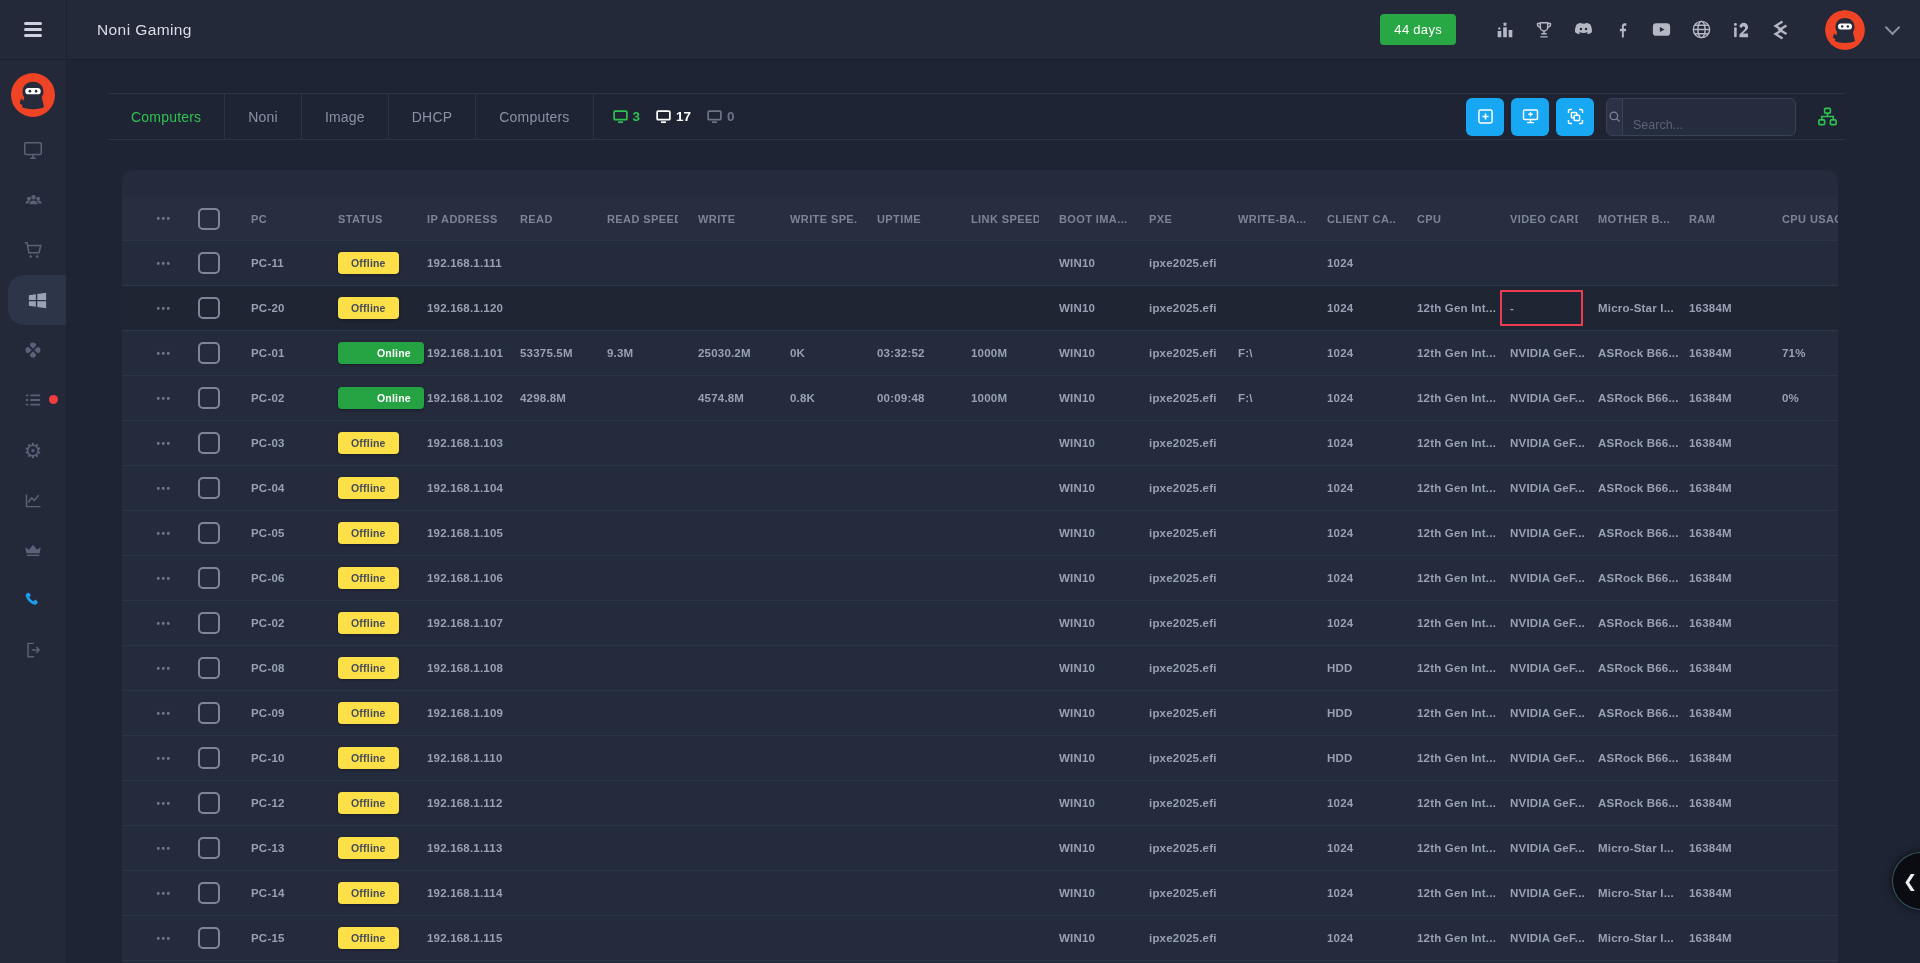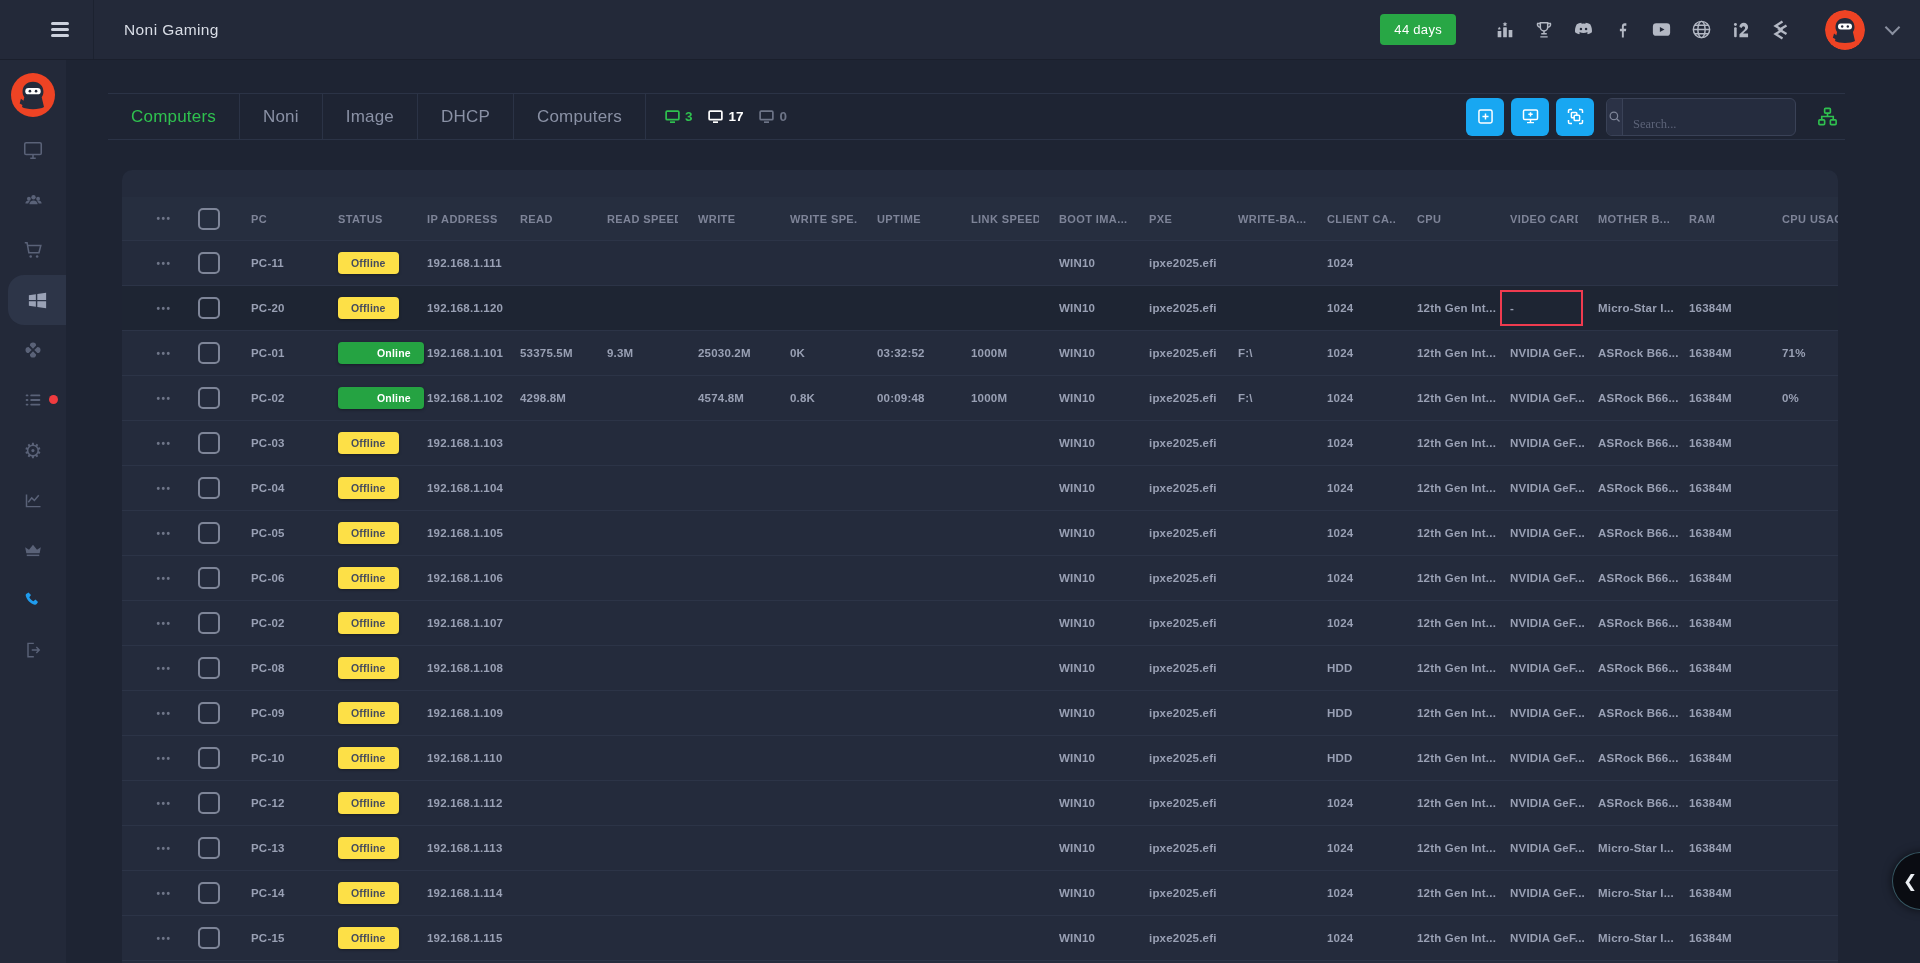--- a/index.html
+++ b/index.html
@@ -1,20 +1,20 @@
 <!DOCTYPE html>
 <html><head>
 <meta charset="utf-8">
 <style>
   html,body{margin:0;padding:0;}
   body{width:1920px;height:963px;position:relative;overflow:hidden;background:#1e2433;
        font-family:"Liberation Sans",sans-serif;-webkit-font-smoothing:antialiased;}
   
   .topbar{position:absolute;top:0;left:0;right:0;height:59px;background:#232939;
-          border-bottom:1px solid #1a1f2c;display:flex;align-items:center;z-index:5;padding-left:27px;}
+          border-bottom:1px solid #1a1f2c;display:flex;align-items:center;z-index:5;}
   .burger-zone{width:66px;height:100%;display:flex;align-items:center;justify-content:center;
                border-right:1px solid #1c2230;}
   .burger{background:none;border:none;cursor:pointer;display:flex;flex-direction:column;gap:3.5px;padding:6px;}
   .burger i{display:block;width:18px;height:2.4px;background:#cdd2de;border-radius:2px;}
   .tb-title{margin-left:30px;color:#d9dde6;font-size:15.5px;letter-spacing:.4px;}
   .tb-right{margin-left:auto;display:flex;align-items:center;padding-right:22px;gap:12px;}
   .days-btn{background:#28a745;color:#fff;font-size:13px;font-weight:500;padding:8px 14px;
             border-radius:4px;border:none;cursor:pointer;margin-right:26px;letter-spacing:.3px;}
   .tb-icons{display:flex;align-items:center;gap:17px;color:#b3b8c4;margin-right:20px;}
   .tb-icon{display:flex;align-items:center;cursor:pointer;}
@@ -31,34 +31,34 @@
   .s-icon{display:flex;align-items:center;}
   .glyph{font-size:21px;line-height:1;}
   .ndot{position:absolute;right:8px;top:20px;width:9px;height:9px;border-radius:50%;background:#f03b3f;}
   
   .main{position:absolute;left:66px;top:59px;right:0;bottom:0;}
   .toolbar{position:absolute;left:42px;right:75px;top:34px;height:45px;
            border-top:1px solid #2b3346;border-bottom:1px solid #2b3346;
            display:flex;align-items:center;}
   .tabs{display:flex;height:100%;}
   .tab{height:100%;background:none;border:none;border-right:1px solid #2b3346;cursor:pointer;
-       padding:0 23px;color:#8a91a5;font-size:17px;font-family:inherit;letter-spacing:.2px;}
+       padding:0 23px;color:#8a91a5;font-size:14px;font-family:inherit;letter-spacing:.2px;}
   .tab.active{color:#2fc14f;}
   .counters{display:flex;align-items:center;gap:15px;margin-left:18px;}
   .counter{display:flex;align-items:center;gap:4px;font-size:13.5px;}
   .counter b{font-weight:700;}
   .tspacer{flex:1;}
   .action-btn{width:38px;height:38px;border-radius:6px;background:#18a7f2;border:none;cursor:pointer;
               display:flex;align-items:center;justify-content:center;margin-left:7px;}
   .search{width:188px;height:36px;margin-left:12px;border-radius:6px;background:#252c3e;
           border:1px solid #3a4257;display:flex;align-items:center;overflow:hidden;}
   .search .mag{width:44px;height:100%;display:flex;align-items:center;justify-content:center;
                color:#7e8598;background:#2b3246;border-right:1px solid #3a4257;}
   .search input{flex:1;background:transparent;border:none;outline:none;color:#aab0c0;
-                font-size:12.5px;padding:0 10px;font-family:Liberation Serif, serif;margin-top:16px;}
+                font-size:12.5px;padding:0 10px;font-family:Liberation Sans, sans-serif;margin-top:16px;}
   .search input::placeholder{color:#5c6378;}
   .network-btn{margin-left:14px;color:#2fc14f;background:none;border:none;cursor:pointer;display:flex;}
   
   .panel{position:absolute;left:56px;top:111px;width:1716px;bottom:-40px;background:#242b3c;
          border-radius:10px;overflow:hidden;}
   .thead,.trow{display:grid;padding-left:20px;
     grid-template-columns:44px 45px 87px 89px 93px 87px 91px 92px 87px 94px 88px 90px 89px 89px 90px 93px 88px 91px 93px 76px;}
   .thead{height:43px;margin-top:27px;background:#262e3f;align-items:center;}
   .trow{height:44px;border-top:1px solid #2c3447;}
   .trow.highlight{background:#1e2533;}

